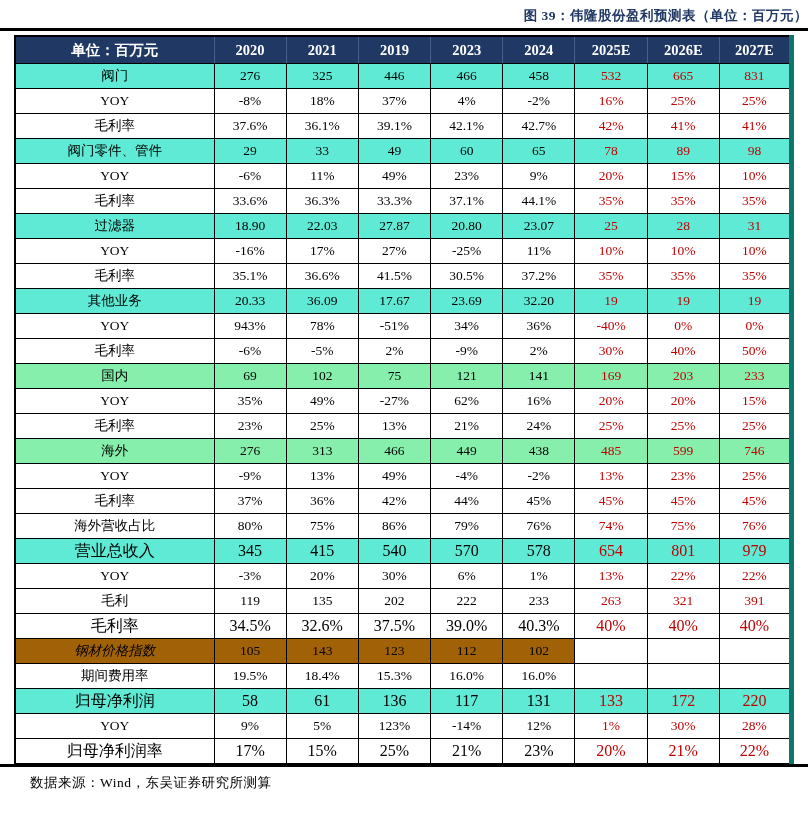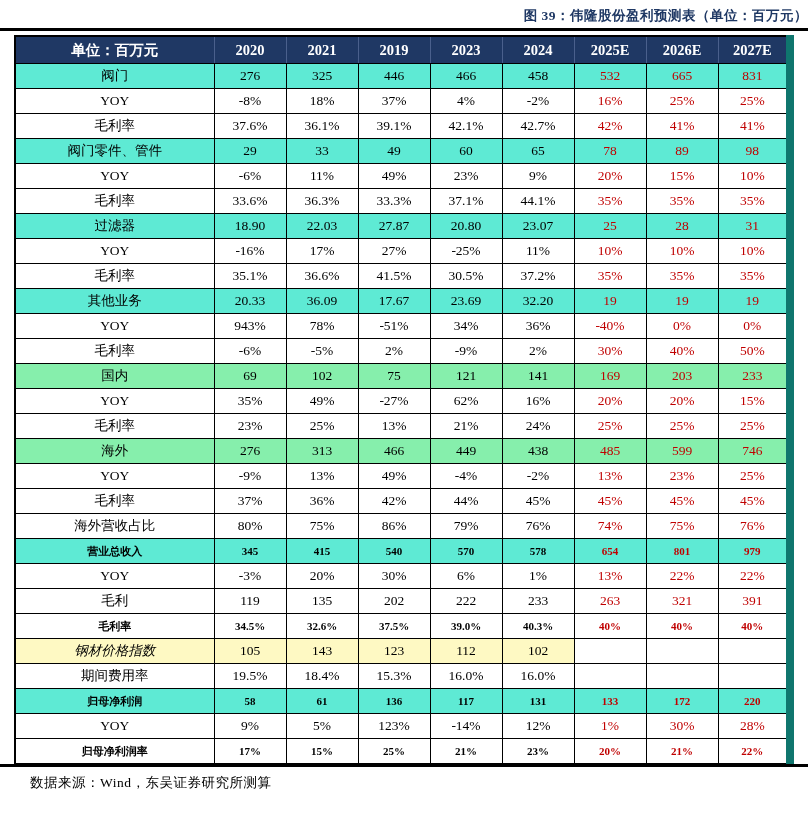--- a/index.html
+++ b/index.html
@@ -12,42 +12,42 @@
     margin:7px 0 0 14px;
     font-size:13.5px;font-weight:bold;color:#1F3864;
     letter-spacing:0.5px;line-height:18px;text-align:right;
   }
   .rule{width:808px;height:3px;background:#000;}
   .rule.top{margin-top:3px;}
   .rule.bottom{margin-top:0;}
   table{
     margin-left:14px;margin-top:4px;
     border-collapse:collapse;table-layout:fixed;width:780px;
-    border-left:2px solid #000;border-right:8px solid #0f766e;border-top:2px solid #000;
+    border-left:2px solid #000;border-right:5px solid #0f766e;border-top:2px solid #000;
   }
   col.label-col{width:199px;}
   th,td{
     border:1px solid #000;
     text-align:center;vertical-align:middle;
     padding:0;height:24px;
     font-size:13.5px;line-height:1;
     overflow:hidden;white-space:nowrap;
   }
   thead th{
     background:#1F3864;color:#ffffff;font-weight:bold;
     height:26px;font-size:14.5px;
     border-color:#4a608c;border-top-color:#000;border-bottom-color:#000;
   }
   thead th:first-child{border-left-color:#000;}
   thead th:last-child{border-right-color:#000;}
   tr.bg-blue td{background:#5eead4;}
   tr.bg-pink td{background:#86efac;}
-  tr.bg-tan td{background:#fef9c3;}
+  tr.bg-tan td{background:#a16207;}
   tr.bg-tan td.forecast{background:#ffffff;}
-  tr.bold td{font-weight:bold;font-size:11px;text-align:center;}
+  tr.bold td{font-weight:normal;font-size:16px;text-align:center;}
   tr.italic td.label-cell{font-style:italic;}
   td.forecast{color:#C00000;}
   .footer{
     margin:7px 0 0 30px;
     font-size:13.5px;color:#000;letter-spacing:0.5px;
   }
 </style>
 </head>
 <body>
 

